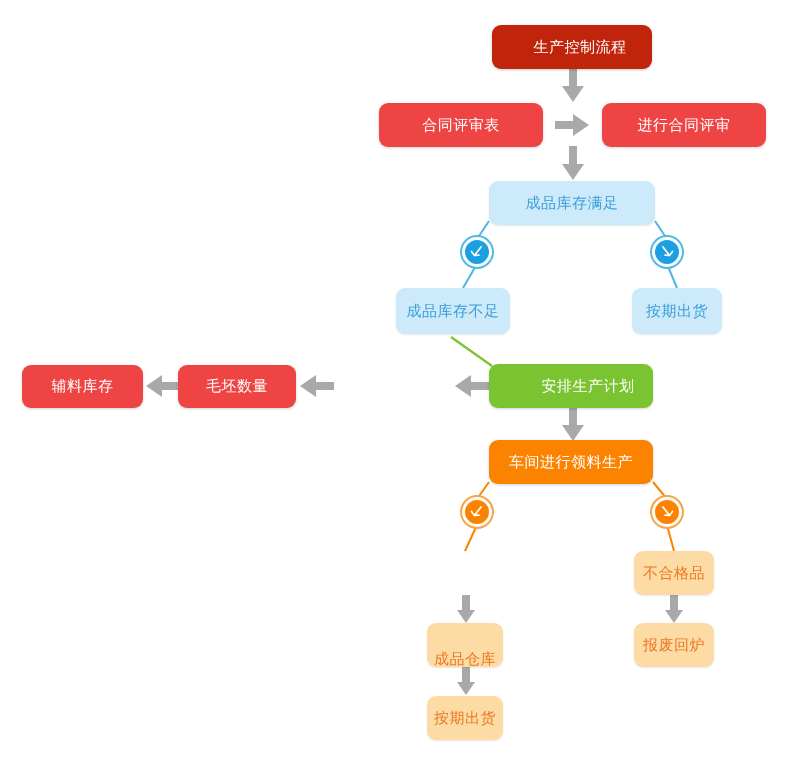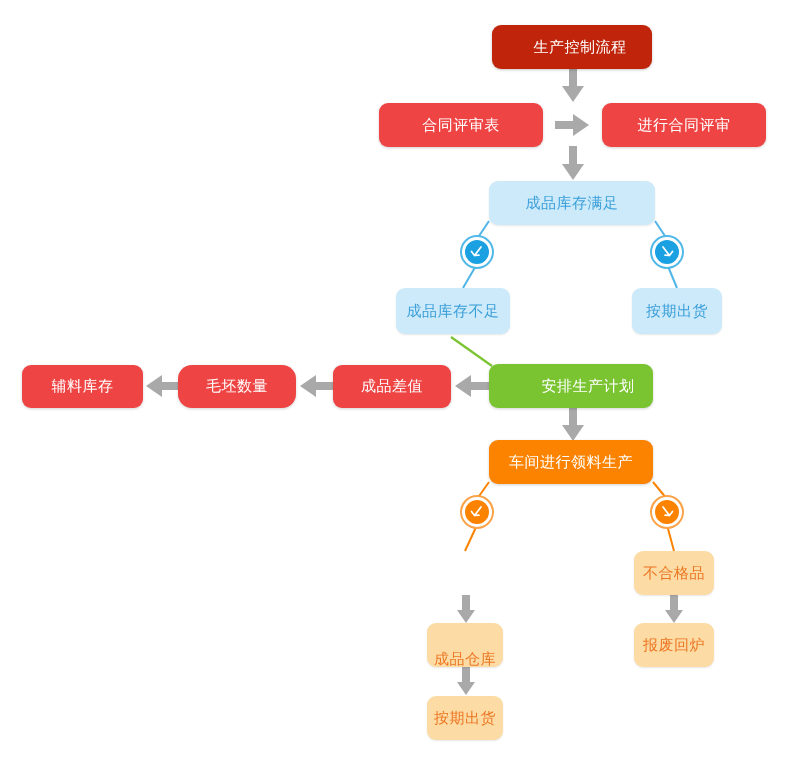--- a/index.html
+++ b/index.html
@@ -161,25 +161,22 @@
   </div>
 
   <div class="node n-ltblue" style="left:632px; top:288px; width:90px; height:46px;">
     <span>按期出货</span>
   </div>
 
   <div class="node n-green" style="left:489px; top:364px; width:164px; height:44px;">
     <span>安排生产计划</span>
   </div>
 
-  <div class="node n-blue" style="left:333px; top:365px; width:118px; height:43px;">
-    <span>成品差值</span>
-  </div>
-
-  <div class="node n-blue" style="left:178px; top:365px; width:118px; height:43px;border-radius:14px;">
+
+  <div class="node n-blue" style="left:178px; top:365px; width:118px; height:43px;">
     <span>毛坯数量</span>
   </div>
 
   <div class="node n-blue" style="left:22px; top:365px; width:121px; height:43px;align-items:center;">
     <span>辅料库存</span>
   </div>
 
   <div class="node n-orange" style="left:489px; top:440px; width:164px; height:44px;">
     <span>车间进行领料生产</span>
   </div>

